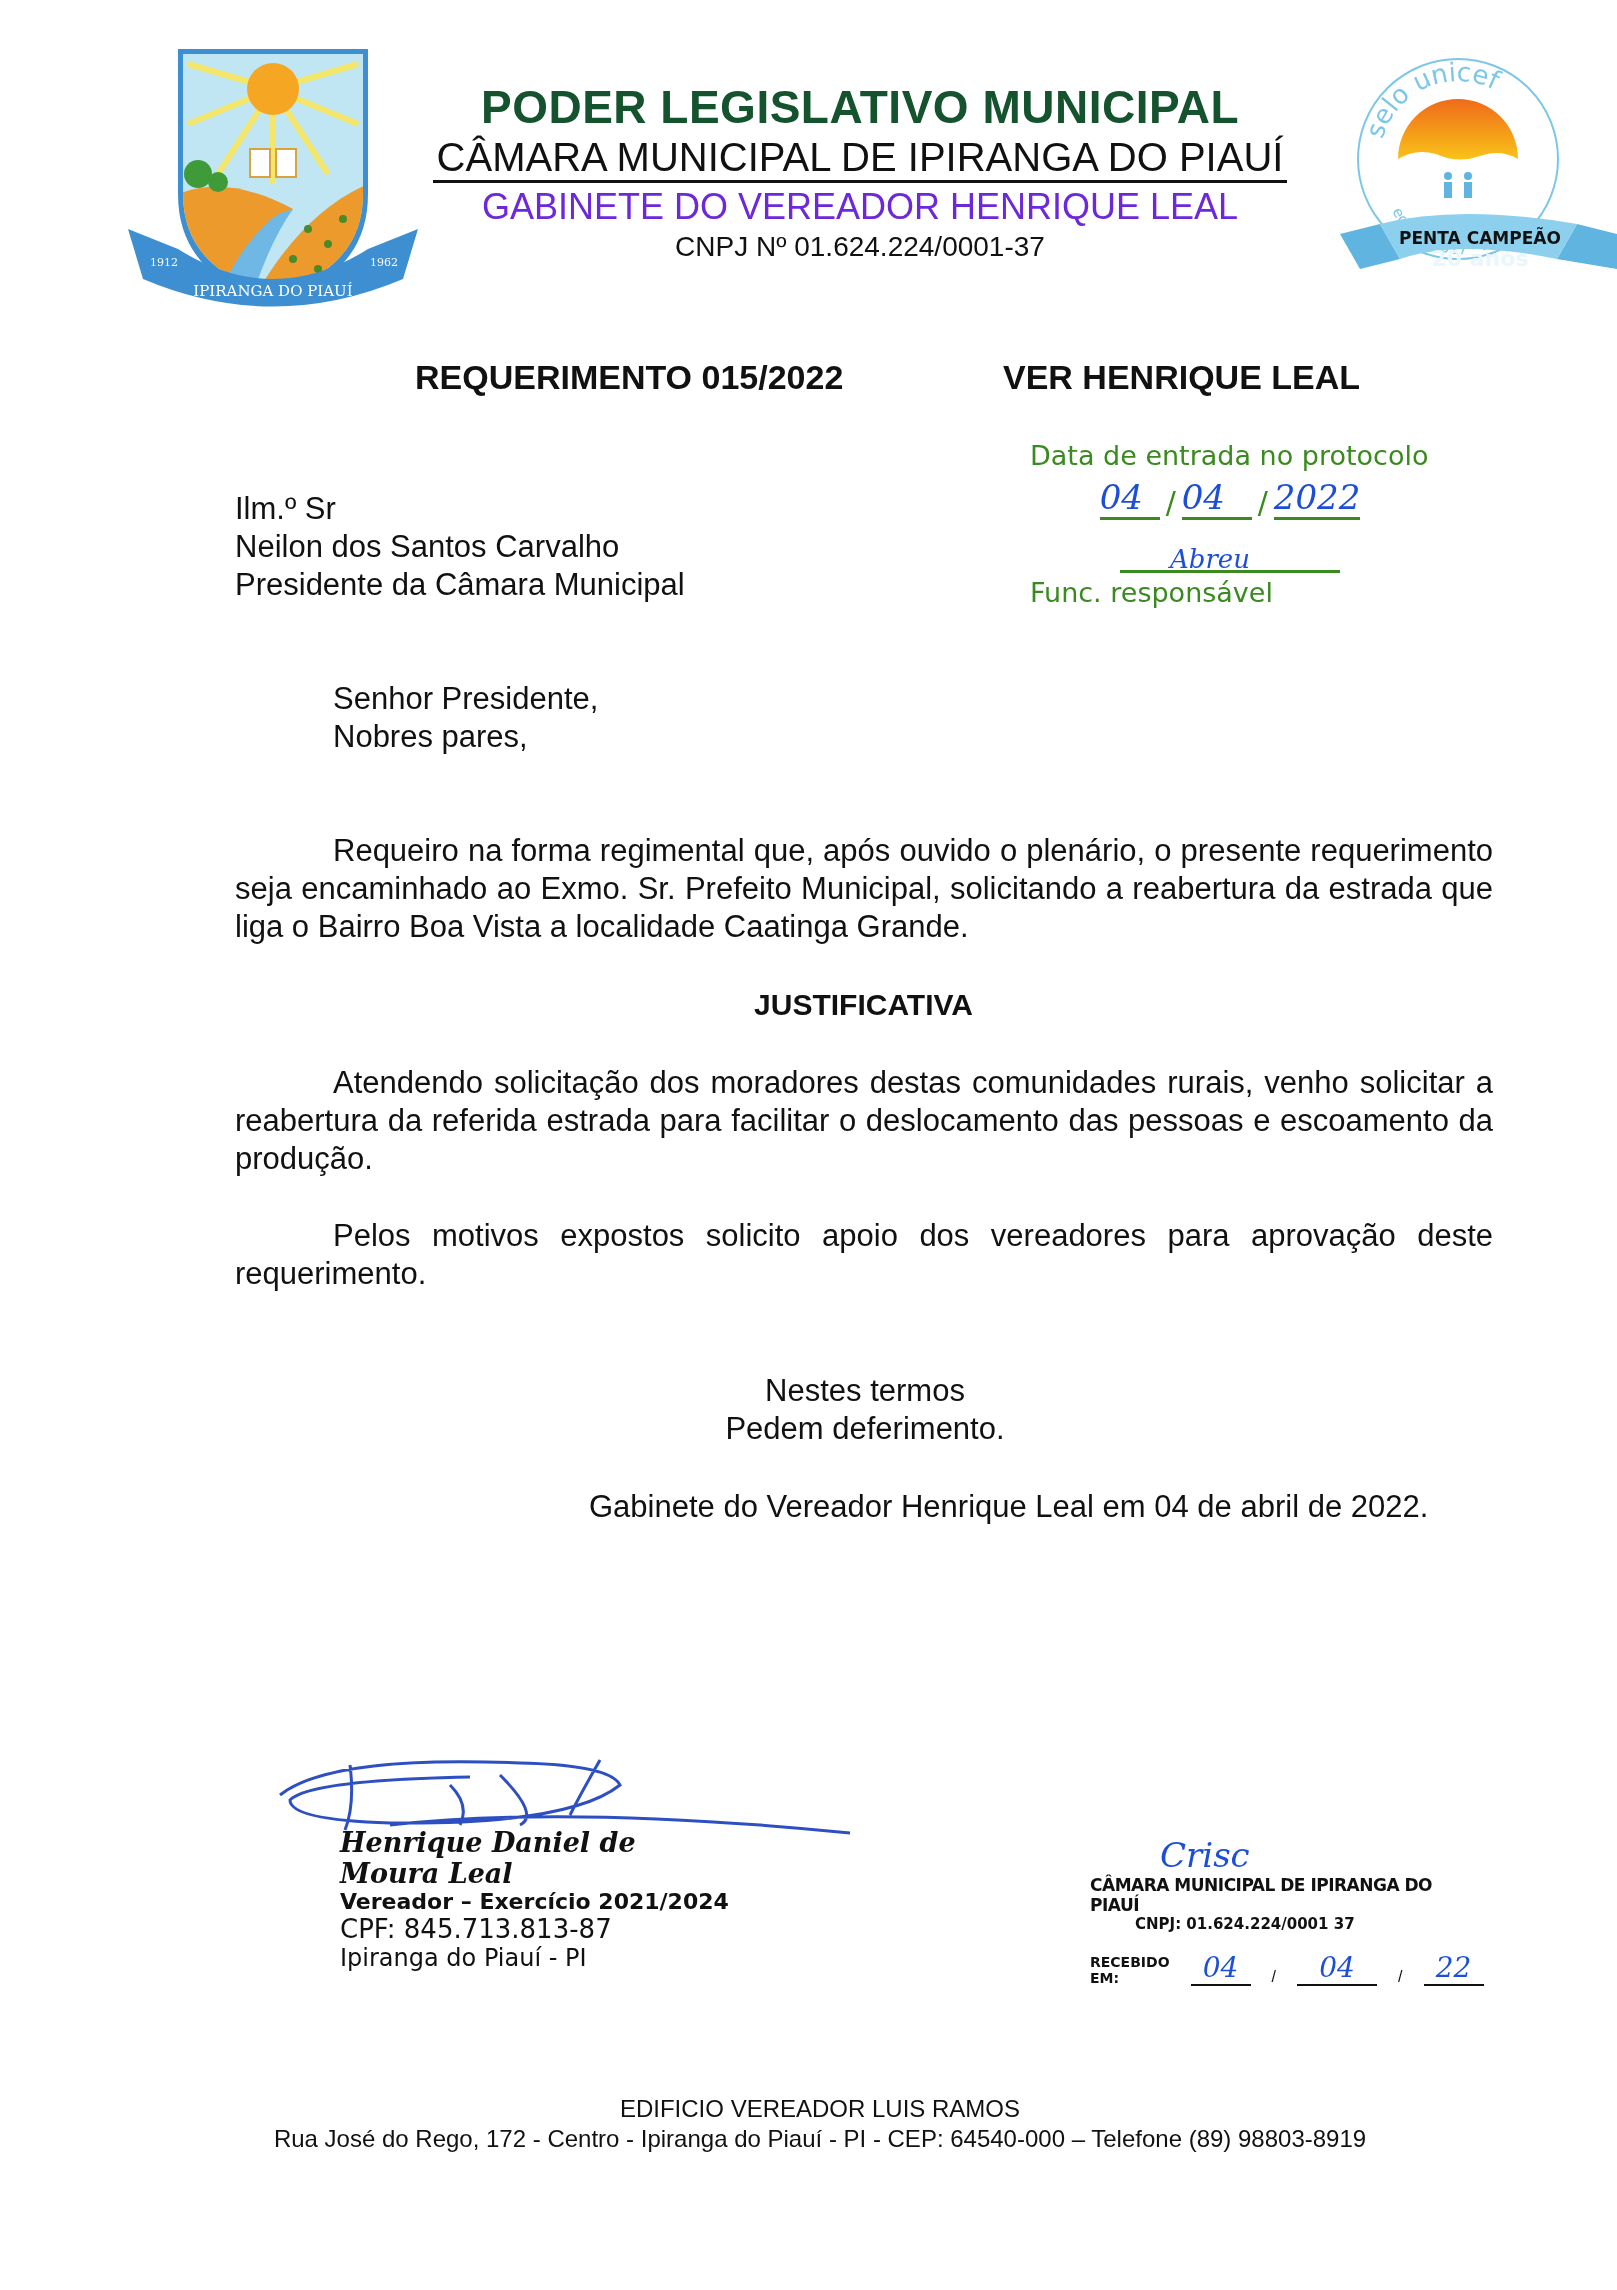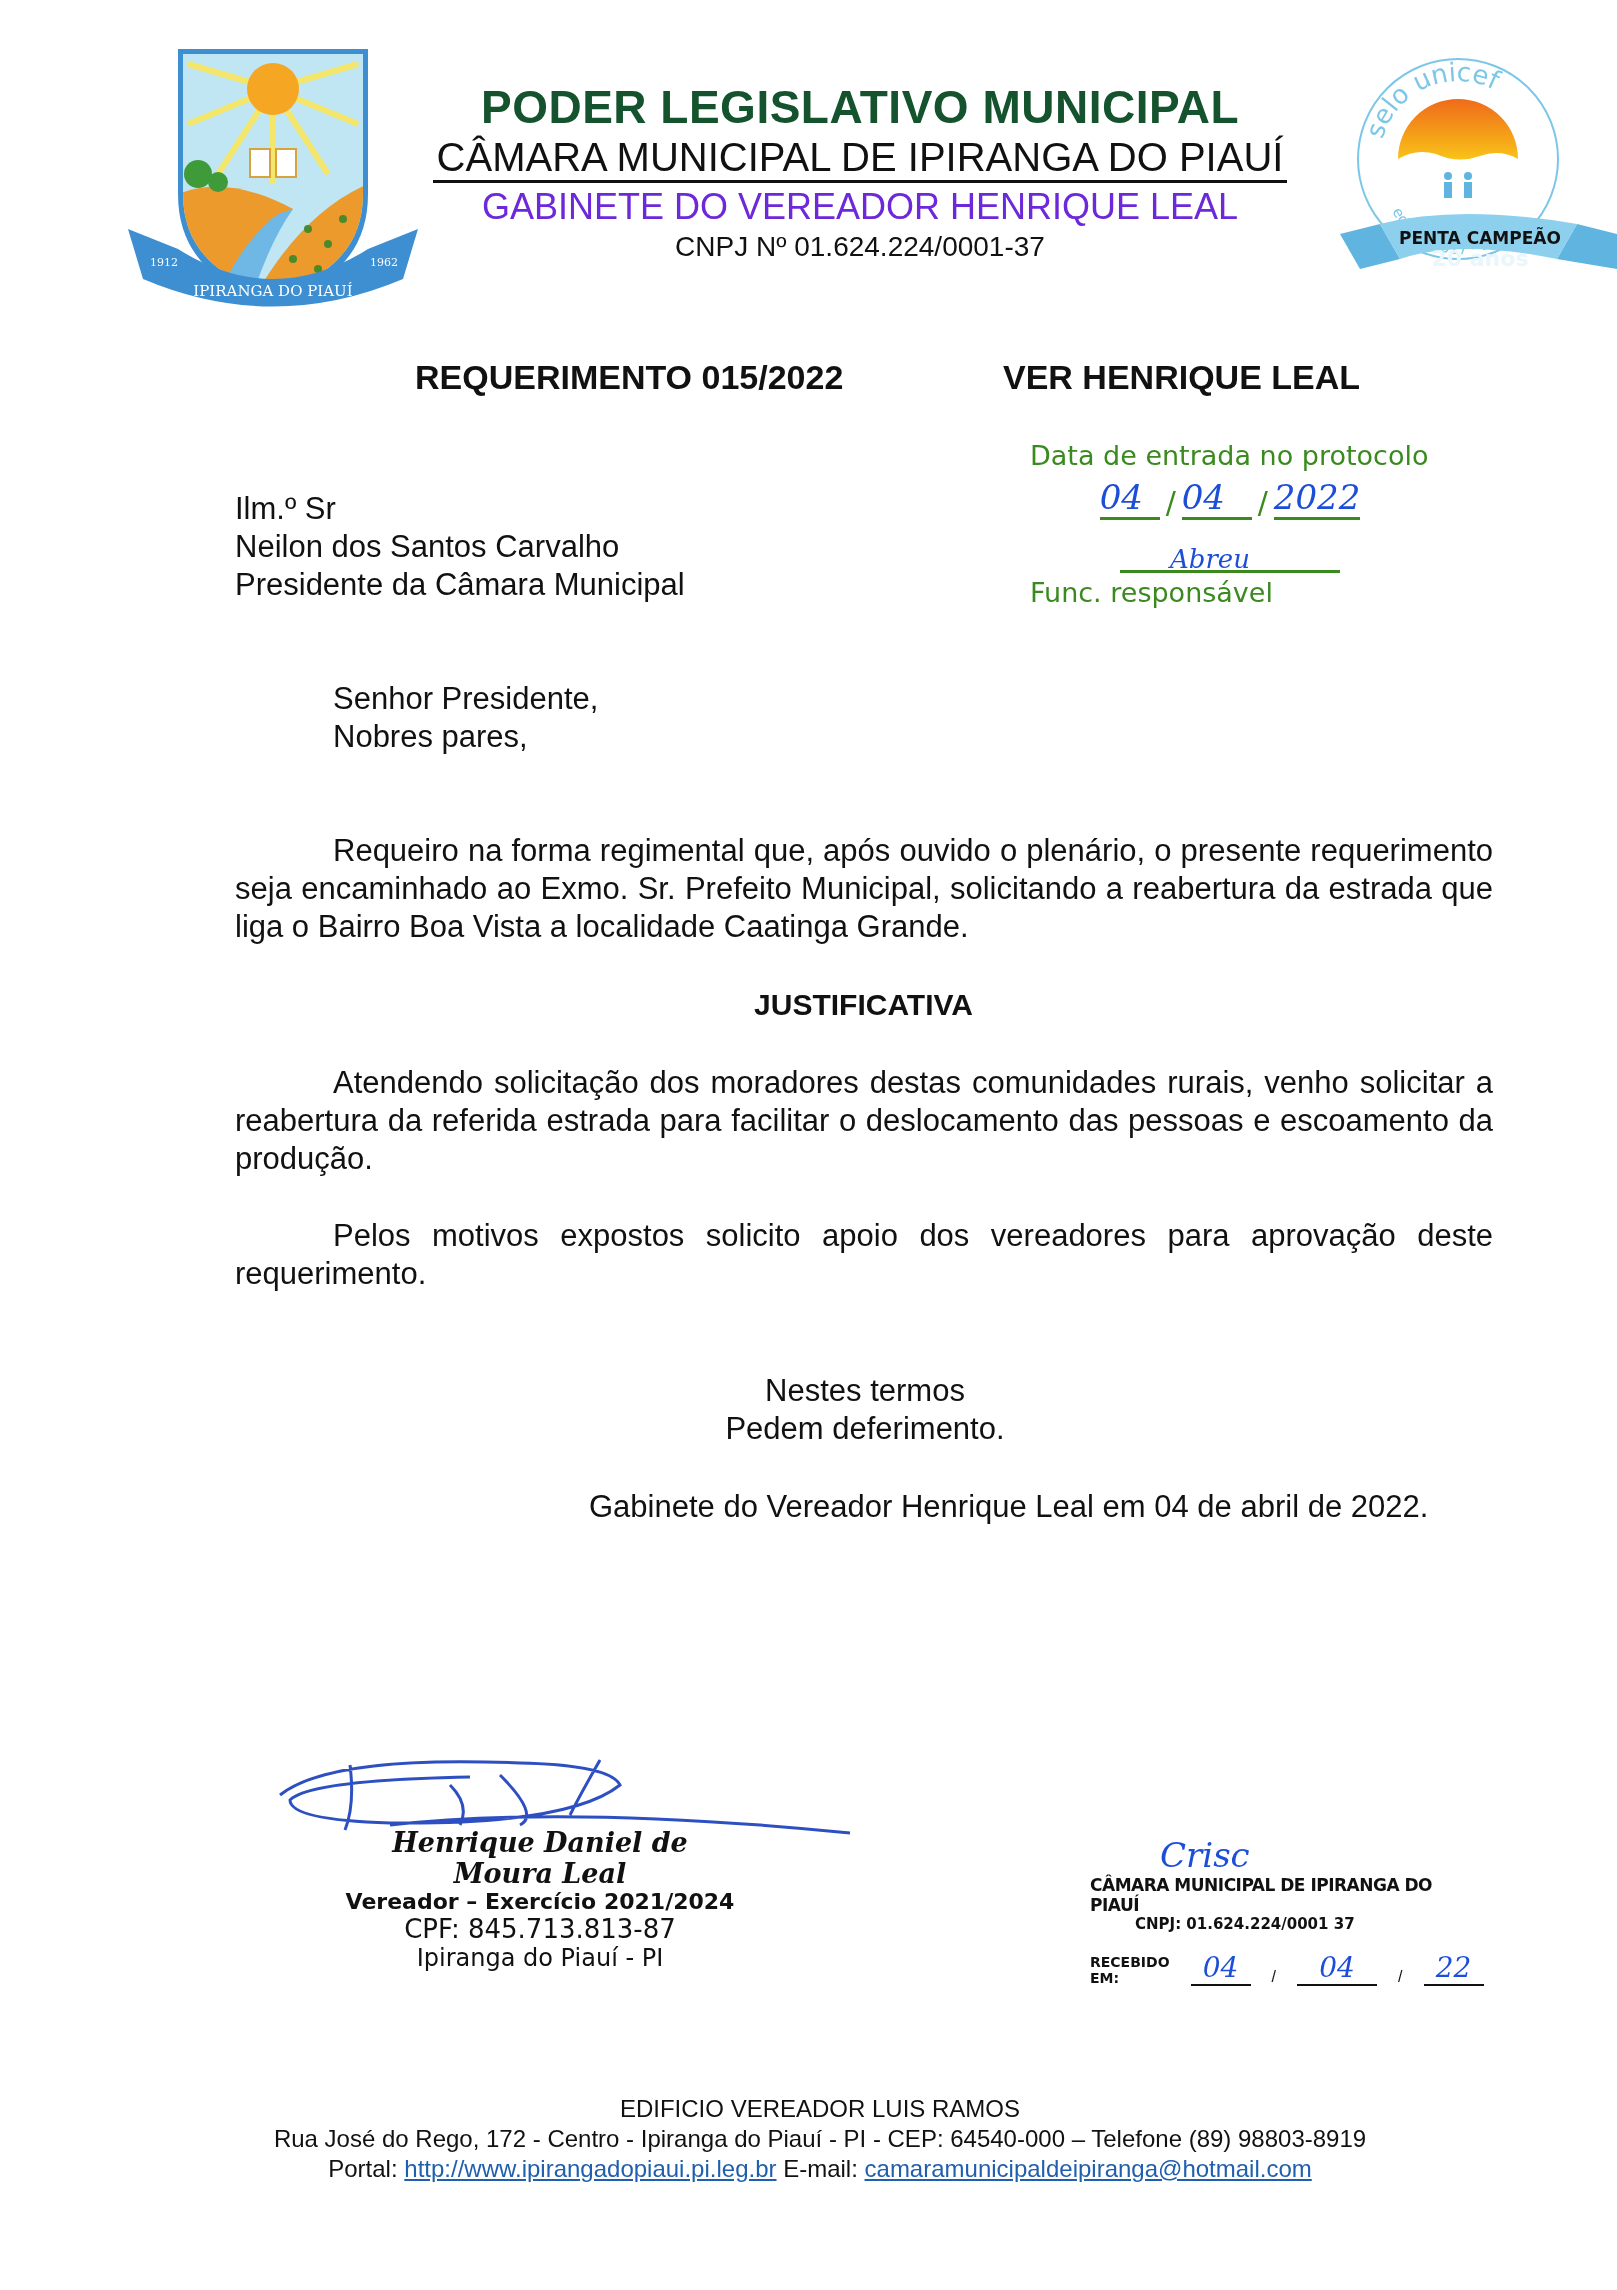--- a/index.html
+++ b/index.html
@@ -142,21 +142,21 @@
   <div>Nestes termos</div>
   <div>Pedem deferimento.</div>
 </div>
 
 <div class="abs body-text" style="left:589px; top:1488px;">Gabinete do Vereador Henrique Leal em 04 de abril de 2022.</div>
 
 <div class="abs" style="left:270px; top:1745px; width:600px; height:220px;">
   <svg class="abs" style="left:0; top:0;" width="600" height="110" viewBox="0 0 600 110">
     <path d="M10 50 Q60 10 250 18 Q340 20 350 40 Q300 80 120 78 Q20 75 20 55 Q40 35 200 32 M80 20 Q85 60 75 85 M180 40 Q200 60 190 80 M230 30 Q270 70 250 80 M330 15 Q310 50 300 70 M120 80 Q300 60 580 88" fill="none" stroke="#2d4fc2" stroke-width="3"></path>
   </svg>
-  <div class="abs" style="left:70px; top:82px; width:400px; text-align:center;">
+  <div class="abs" style="left:70px; top:82px; width:400px; ">
     <div style="font-family:'DejaVu Serif', serif; font-style:italic; font-weight:bold; font-size:27px;">Henrique Daniel de Moura Leal</div>
     <div class="sigfont" style="font-size:22px; font-weight:bold;">Vereador – Exercício 2021/2024</div>
     <div class="sigfont" style="font-size:26px;">CPF: 845.713.813-87</div>
     <div class="sigfont" style="font-size:24px;">Ipiranga do Piauí - PI</div>
   </div>
 </div>
 
 <div class="abs" style="left:1090px; top:1835px; width:380px;">
   <div class="hand" style="font-size:34px; padding-left:70px; height:40px;">Crisc</div>
   <div class="sigfont" style="font-size:17px; font-weight:bold; letter-spacing:-0.5px;">CÂMARA MUNICIPAL DE IPIRANGA DO PIAUÍ</div>
@@ -167,19 +167,13 @@
     <span>/</span>
     <span class="hand" style="font-size:28px; border-bottom:2px solid #111; min-width:80px; text-align:center;">04</span>
     <span>/</span>
     <span class="hand" style="font-size:28px; border-bottom:2px solid #111; min-width:60px; text-align:center;">22</span>
   </div>
 </div>
 
 <div class="abs footer" style="top:2094px;">
   <div>EDIFICIO VEREADOR LUIS RAMOS</div>
   <div>Rua José do Rego, 172 - Centro - Ipiranga do Piauí - PI - CEP: 64540-000 – Telefone (89) 98803-8919</div>
-  <div>
-    <span>Portal:</span>
-    <span class="link">http://www.ipirangadopiaui.pi.leg.br</span>
-    <span>E-mail:</span>
-    <span class="link">camaramunicipaldeipiranga@hotmail.com</span>
-  </div>
 </div>
 
 </body></html>

